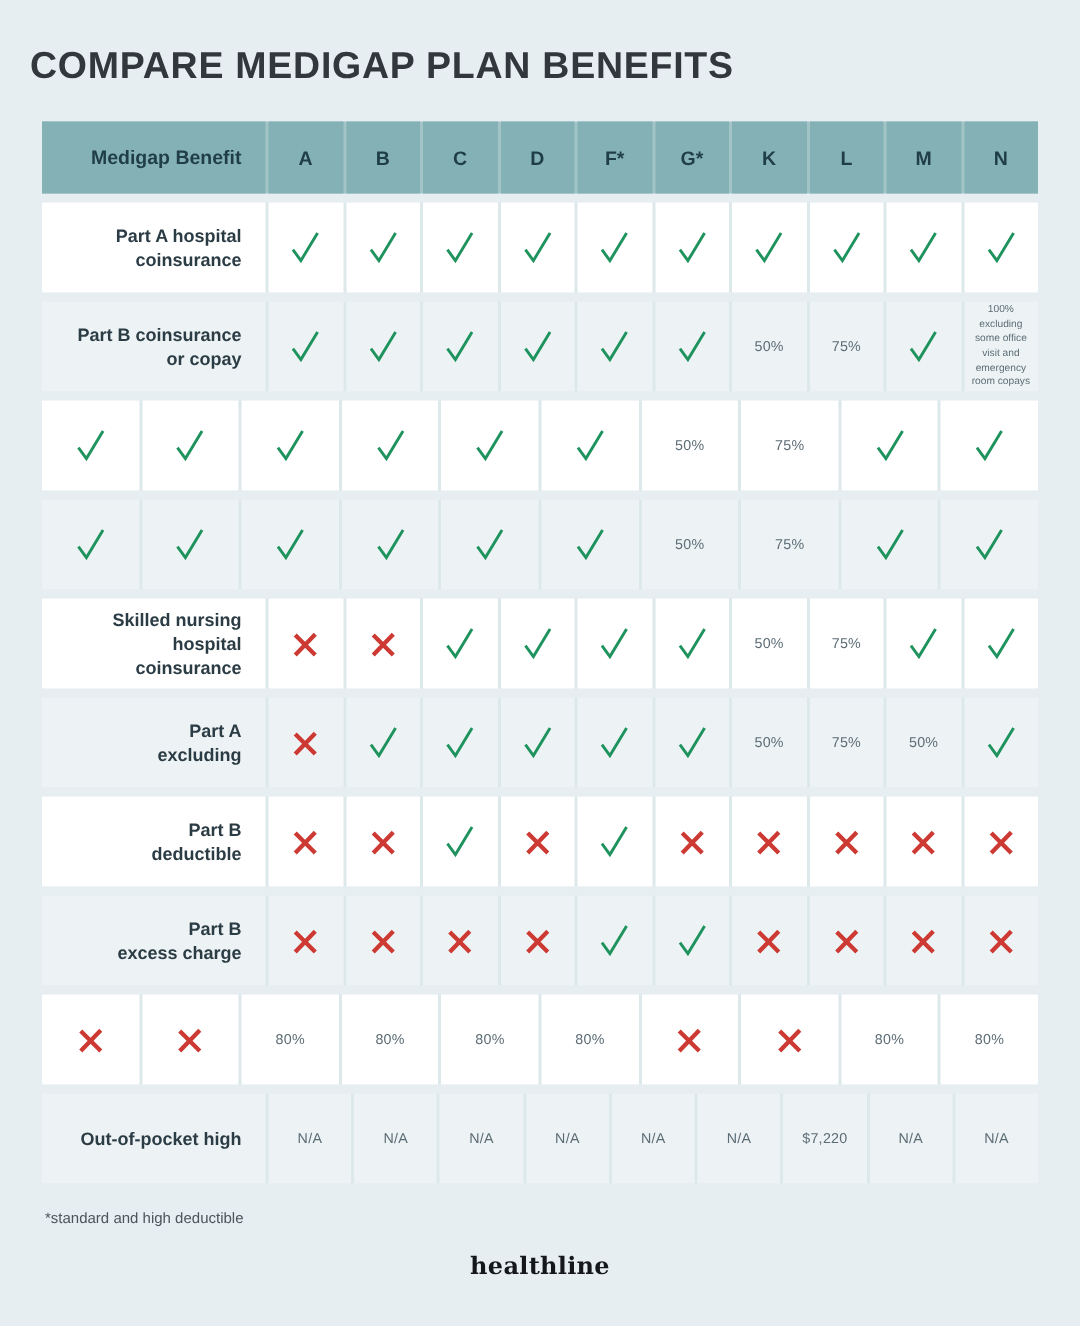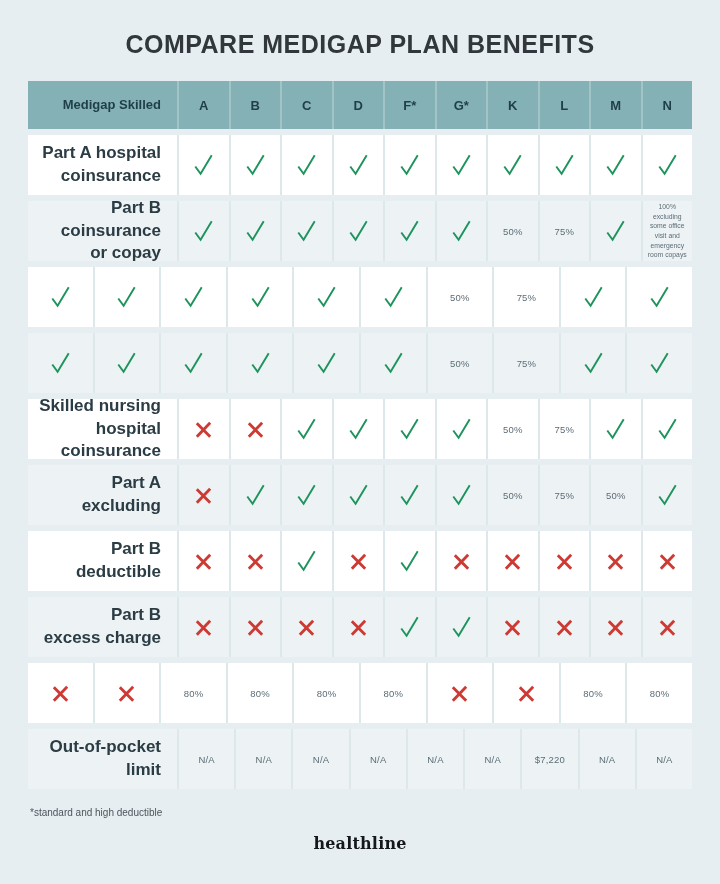--- a/index.html
+++ b/index.html
@@ -4,21 +4,21 @@
 <style>
   html,body { margin:0; padding:0; }
   .page {
     width:720px; height:884px; box-sizing:border-box;
     background: var(--page-bg, #e7eef1);
     font-family: "Liberation Sans", sans-serif;
     overflow:hidden; position:relative;
   }
   .title {
     margin: 30px 20px 0 20px;
-    text-align:center;
+    text-align:left;
     font-size:25px; font-weight:800; letter-spacing:0.5px;
     color:#31373c;
   }
   .table-wrap { margin: 22px 28px 0 28px; }
   .row { display:flex; width:100%; }
   .header-row {
     height:48px;
     background: var(--header-divider, #a2c4c7);
   }
   .header-row .cell { background: var(--header-bg, #84b1b5); }
@@ -30,21 +30,21 @@
   .body-row.even .cell { background: var(--row-even, #edf3f5); }
   .cell {
     flex:1; display:flex; align-items:center; justify-content:center;
     margin-left:2px; min-width:0;
   }
   .cell:first-child { margin-left:0; }
   .cell.benefit {
     flex:0 0 149px; justify-content:flex-end;
     text-align:right; padding-right:16px; box-sizing:border-box;
     white-space:pre-line;
-    font-size:17px; font-weight:bold; line-height:1.35;
+    font-size:12px; font-weight:bold; line-height:1.35;
     color: var(--benefit-text, #2b3c45);
   }
   .header-row .cell {
     font-size:13px; font-weight:bold;
     color: var(--header-text, #1f3e46);
   }
   .header-row .cell.benefit { font-size:13px; }
   .val {
     font-size:9.5px; letter-spacing:0.2px;
     color: var(--value-text, #5c6c75);
@@ -65,21 +65,21 @@
   }
 </style>
 </head>
 <body>
 
 <div class="page" style="--page-bg: #e7eef1; --header-bg: #84b1b5; --header-divider: #a2c4c7; --header-text: #1f3e46; --row-odd: #ffffff; --row-even: #edf3f5; --divider: #dde8eb; --benefit-text: #2b3c45; --value-text: #5c6c75;">
   <div class="title">COMPARE MEDIGAP PLAN BENEFITS</div>
 
   <div class="table-wrap">
     <div class="row header-row">
-        <div class="cell benefit">Medigap Skilled</div>
+        <div class="cell benefit">Medigap Benefit</div>
         <div class="cell">A</div>
         <div class="cell">B</div>
         <div class="cell">C</div>
         <div class="cell">D</div>
         <div class="cell">F*</div>
         <div class="cell">G*</div>
         <div class="cell">K</div>
         <div class="cell">L</div>
         <div class="cell">M</div>
         <div class="cell">N</div>
@@ -523,21 +523,21 @@
             </svg>
           </div>
           <div class="cell">
             <span class="val">80%</span>
           </div>
           <div class="cell">
             <span class="val">80%</span>
           </div>
         </div>
         <div class="row body-row even">
-          <div class="cell benefit">Out-of-pocket limit</div>
+          <div class="cell benefit">Out-of-pocket high</div>
           <div class="cell">
             <span class="val">N/A</span>
           </div>
           <div class="cell">
             <span class="val">N/A</span>
           </div>
           <div class="cell">
             <span class="val">N/A</span>
           </div>
           <div class="cell">

